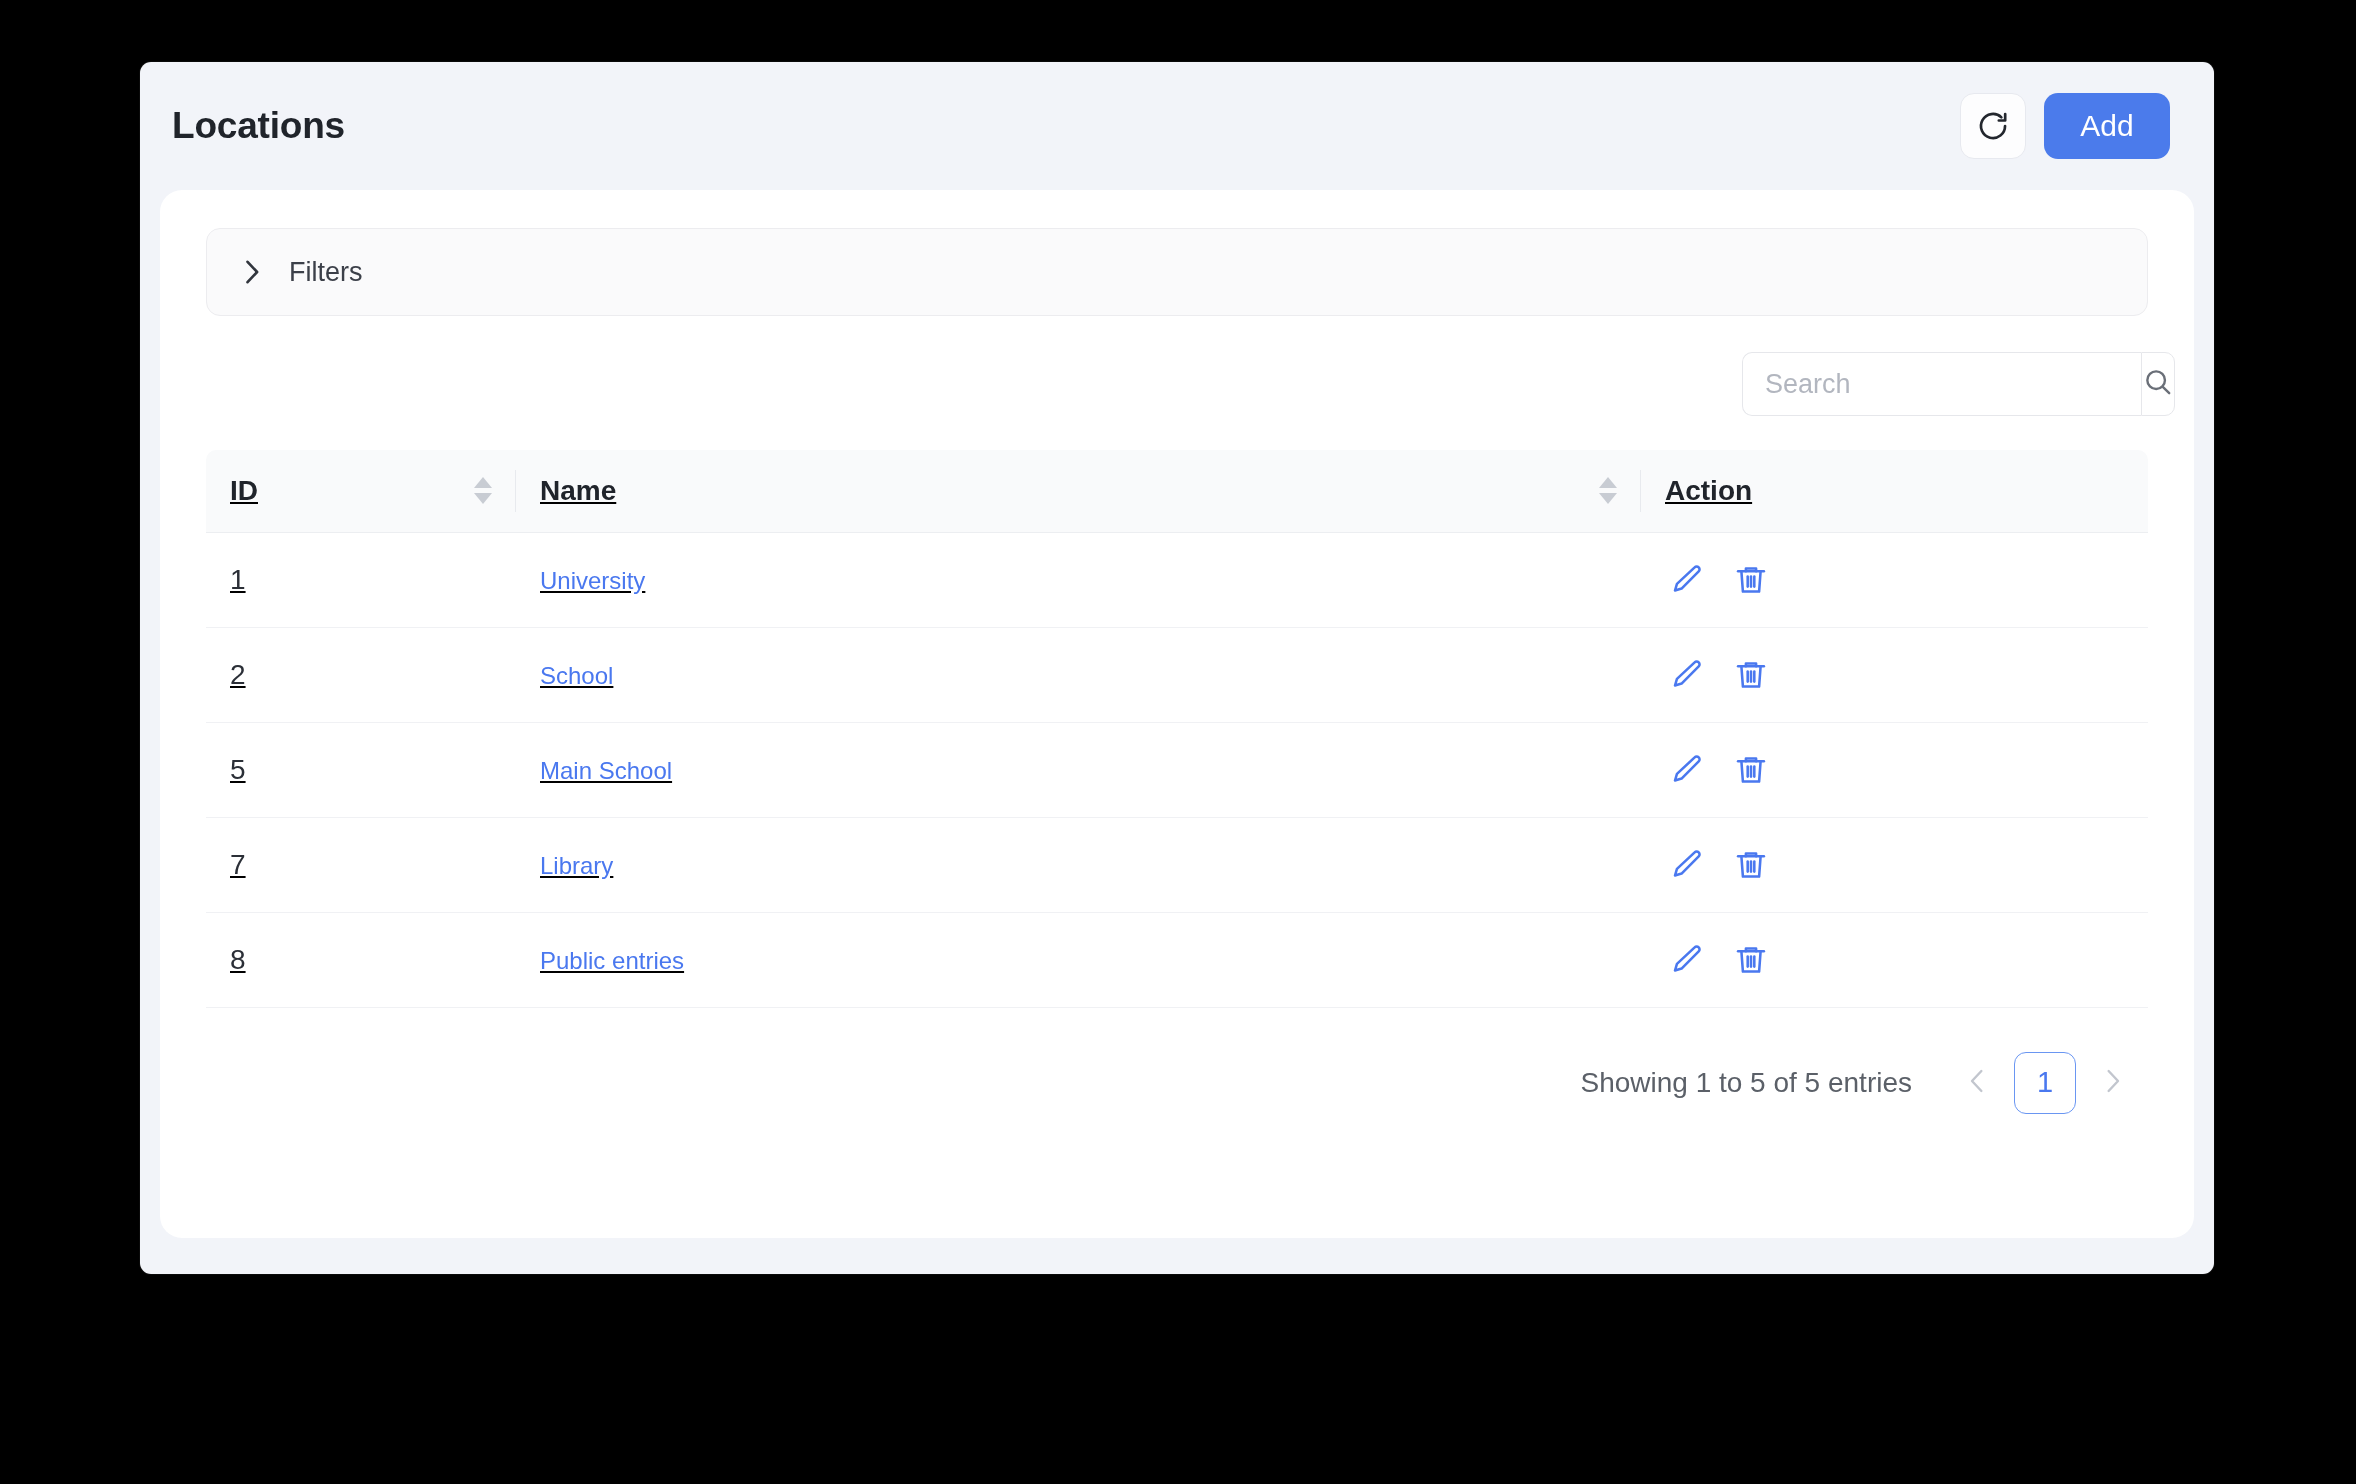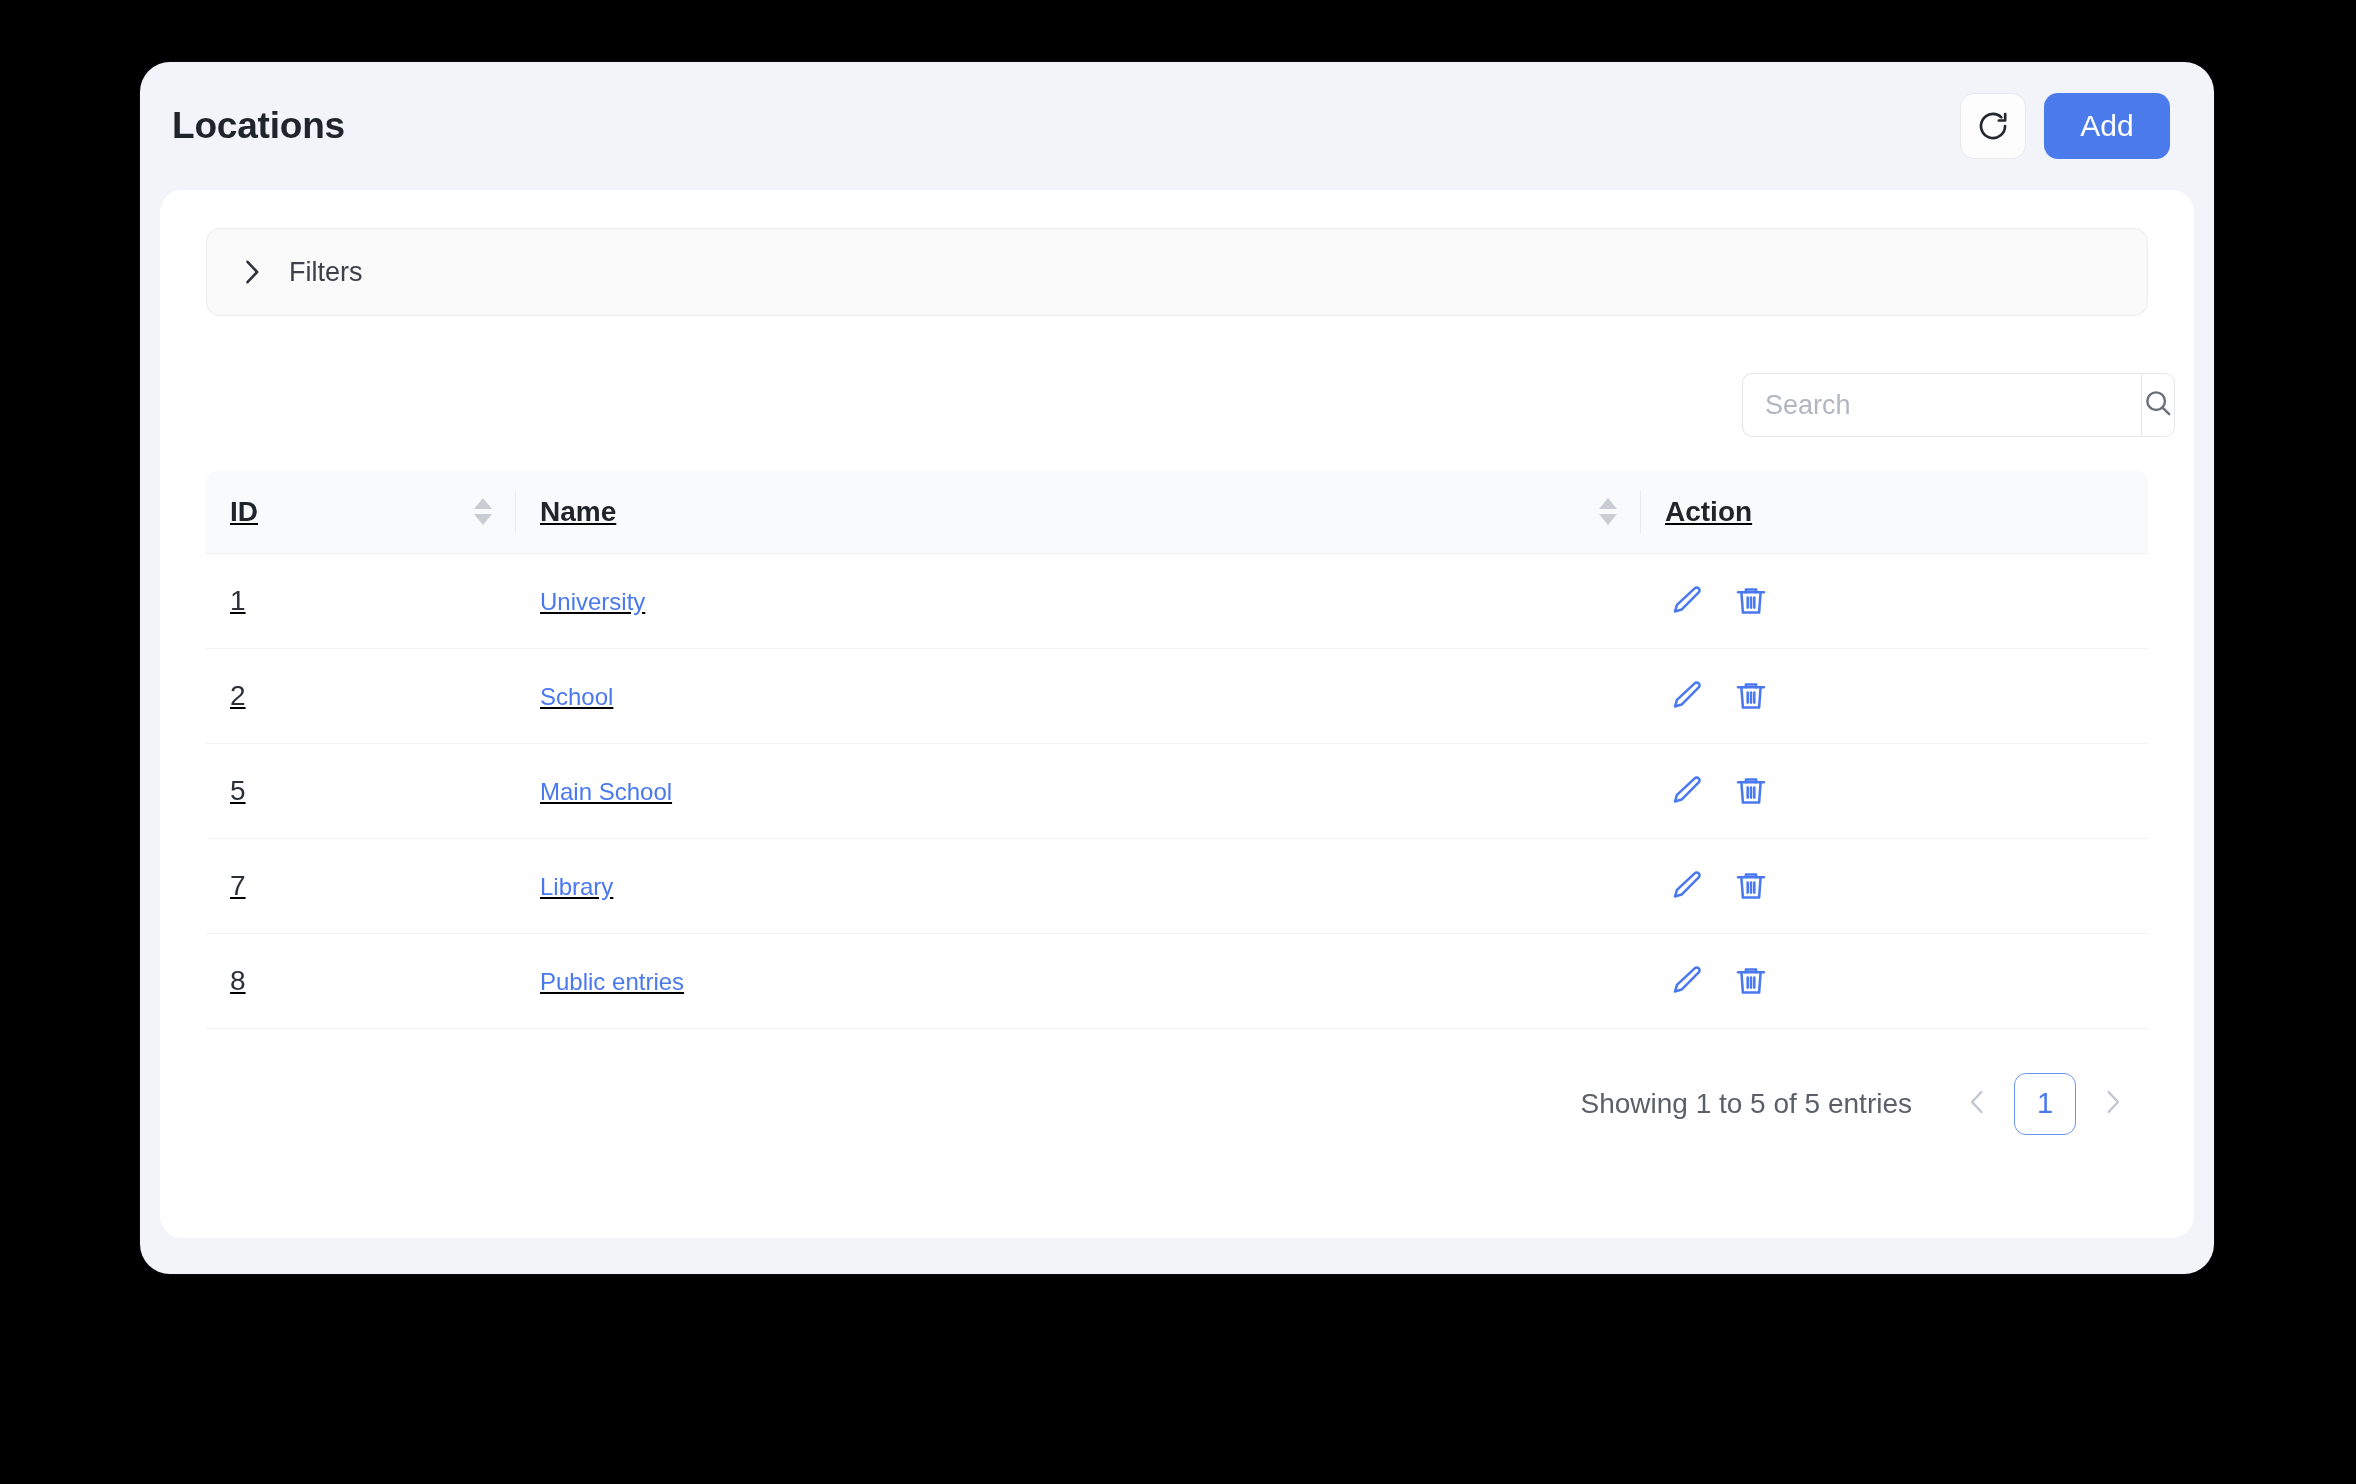--- a/index.html
+++ b/index.html
@@ -13,21 +13,21 @@
   }
 
   
   #screen {
     position: absolute;
     left: 140px;
     top: 62px;
     width: 2074px;
     height: 1212px;
     background: #f2f4f9;
-    border-radius: 30px;
+    border-radius: 11px;
     box-shadow:
       0 0 0 1px rgba(255,255,255,0.04),
       0 34px 90px 30px rgba(0,0,0,0.92),
       0 10px 40px 18px rgba(0,0,0,0.85);
     overflow: hidden;
   }
 
   
   #page-header {
     position: relative;
@@ -119,21 +119,20 @@
   
   #search-row {
     margin-top: 36px;
     display: flex;
     justify-content: flex-end;
   }
   #search-group {
     display: flex;
     height: 64px;
     width: 406px;
-    margin-top: 21px;
   }
   #search-input {
     flex: 1;
     height: 64px;
     border: 1px solid #e6e7eb;
     border-right: none;
     border-radius: 10px 0 0 10px;
     padding: 0 22px;
     font-family: "Liberation Sans", sans-serif;
     font-size: 27px;

